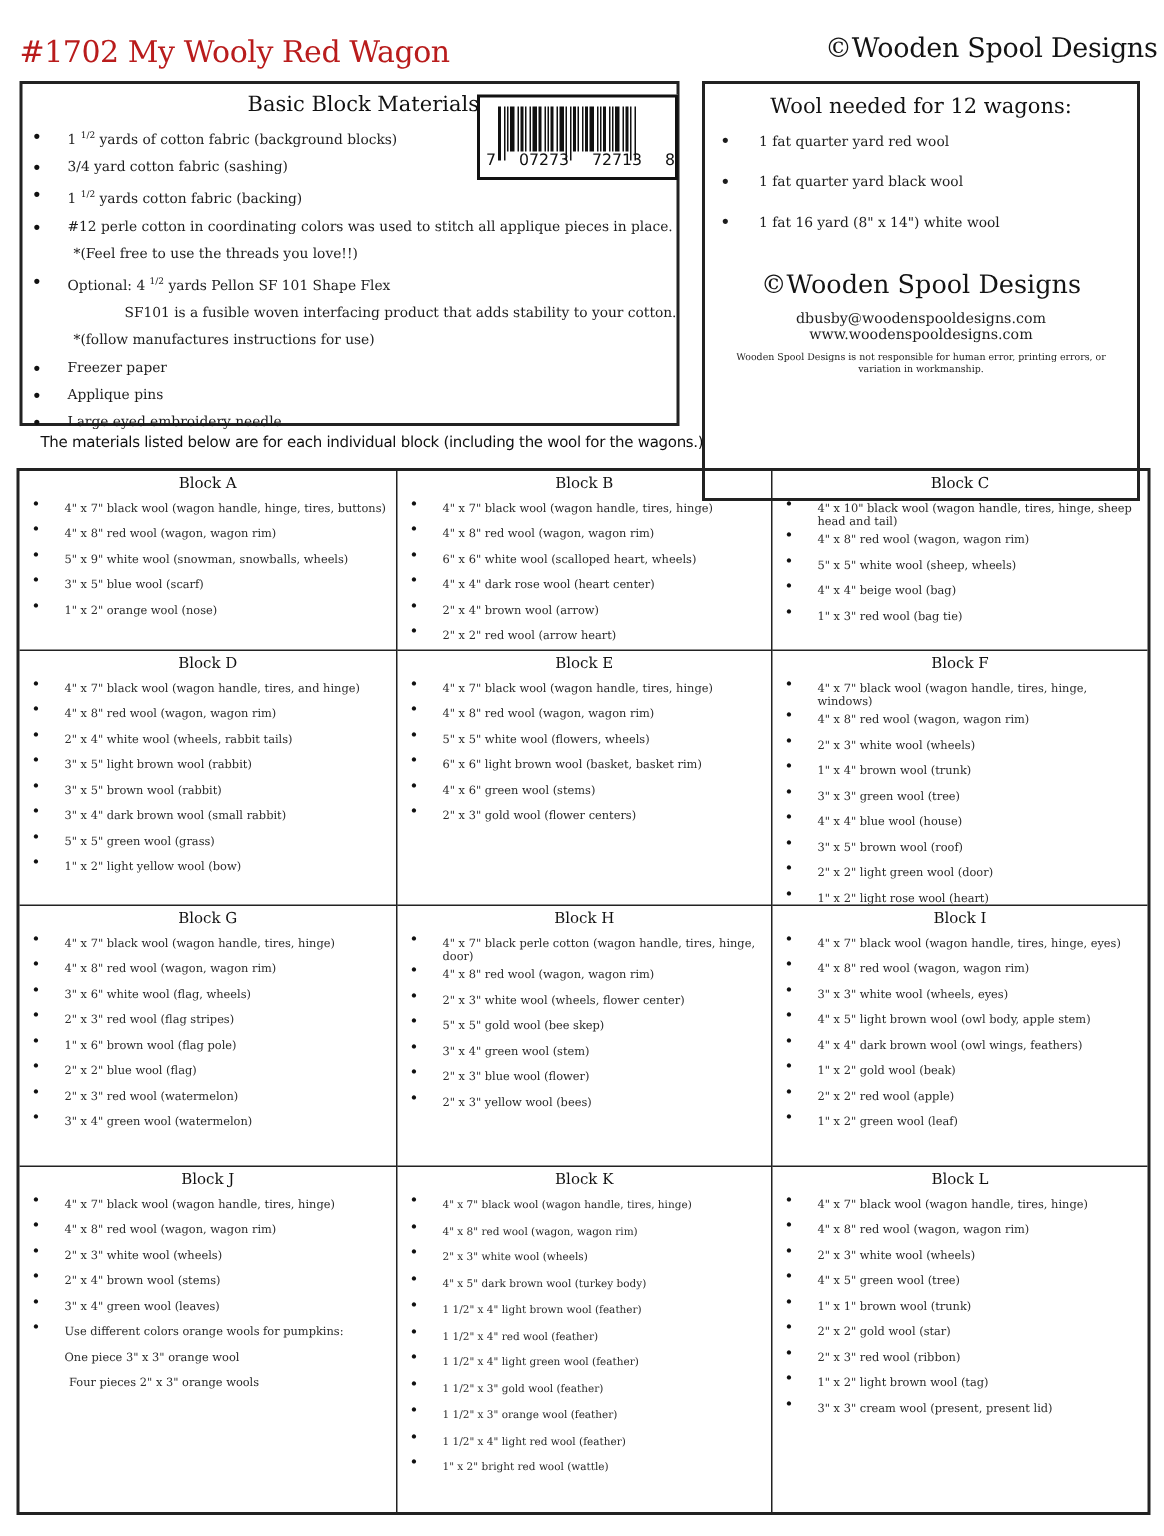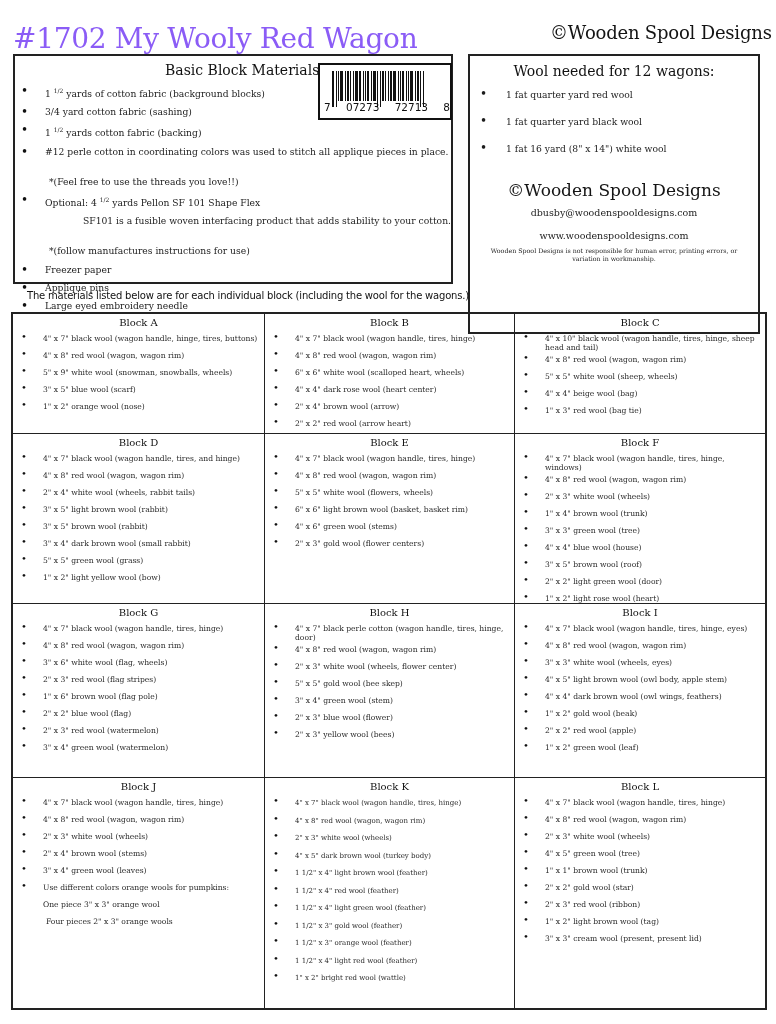--- a/index.html
+++ b/index.html
@@ -1,49 +1,49 @@
 <!DOCTYPE html>
 <html><head>
 <meta charset="utf-8">
 <style>
   * { box-sizing: border-box; margin: 0; padding: 0; }
   html, body { width: 776px; height: 1024px; background: #ffffff; overflow: hidden; }
   body { position: relative; font-family: "DejaVu Serif", serif; color: #1c1c1c; }
 
-  .title { position: absolute; left: 13px; top: 22px; font-size: 28px; letter-spacing: -0.3px; color: #8b5cf6; }
+  .title { position: absolute; left: 13px; top: 22px; font-size: 20px; letter-spacing: -0.3px; color: #b91c1c; }
   .brand-top { position: absolute; left: 550px; top: 22px; font-size: 18px; color: #141414; letter-spacing: -0.2px; }
 
   .box { position: absolute; border: 2px solid #222; background: #fff; }
   .basic-box { left: 13px; top: 54px; width: 440px; height: 230px; }
   .wool-box { left: 468px; top: 54px; width: 292px; height: 280px; }
 
   .box-heading { font-size: 14px; text-align: center; color: #111; }
   .basic-box .box-heading { position: absolute; left: 150px; top: 6px; }
   .wool-box .box-heading { margin-top: 7px; }
 
   .barcode { position: absolute; left: 303px; top: 7px; width: 134px; height: 57px; border: 2px solid #111; background: #fff; }
   .barcode .bars { position: absolute; left: 12px; top: 6px; width: 110px; height: 30px; display: flex; align-items: flex-start; }
   .barcode .bars span { display: block; height: 30px; background: #111; margin-right: 1px; }
   .barcode .digits { position: absolute; left: 4px; top: 36px; width: 126px; font-family: "DejaVu Sans", sans-serif; font-size: 10.5px; display: flex; justify-content: space-between; color: #111; }
 
   ul.mat { list-style: none; position: absolute; left: 6px; top: 26px; width: 430px; font-size: 9.2px; line-height: 18.2px; }
   ul.mat li { position: relative; padding-left: 24px; white-space: nowrap; }
   ul.mat li.b::before { content: "\2022"; position: absolute; left: 0; font-size: 12px; color: #111; }
   ul.mat li.sub { padding-left: 24px; text-align: right; }
-  ul.mat li.sub2 { padding-left: 28px; margin-top: 12px; }
+  ul.mat li.sub2 { padding-left: 28px; }
   sup { font-size: 6px; vertical-align: 4px; }
 
   ul.wool { list-style: none; margin-top: 10px; font-size: 9.2px; }
   ul.wool li { position: relative; padding-left: 36px; height: 27px; }
   ul.wool li::before { content: "\2022"; position: absolute; left: 10px; font-size: 12px; top: -2px; }
 
   .contact { position: absolute; left: 0; top: 124px; width: 100%; text-align: center; }
   .contact .brand { font-size: 17px; color: #141414; }
   .contact .email { font-size: 9.5px; margin-top: 7px; }
-  .contact .web { font-size: 9.5px; margin-top: 12px; }
+  .contact .web { font-size: 9.5px; margin-top: 0; }
   .contact .disclaimer { font-size: 6.3px; margin-top: 6px; line-height: 8px; padding: 0 6px; }
 
   .headline { position: absolute; left: 27px; top: 290px; font-family: "DejaVu Sans", sans-serif; font-size: 10px; color: #111; letter-spacing: -0.2px; white-space: nowrap; }
 
   .grid { position: absolute; left: 11px; top: 312px; width: 756px; height: 698px; border: 2px solid #222; display: grid;
           grid-template-columns: 252px 250px 1fr; grid-template-rows: 120px 170px 174px 1fr; }
   .cell { border-right: 1.5px solid #222; border-bottom: 1.5px solid #222; padding-top: 3px; overflow: hidden; }
   .cell.c3 { border-right: none; }
   .cell.r4 { border-bottom: none; }
   .cell h3 { font-weight: normal; text-align: center; font-size: 10px; color: #111; height: 14px; }

